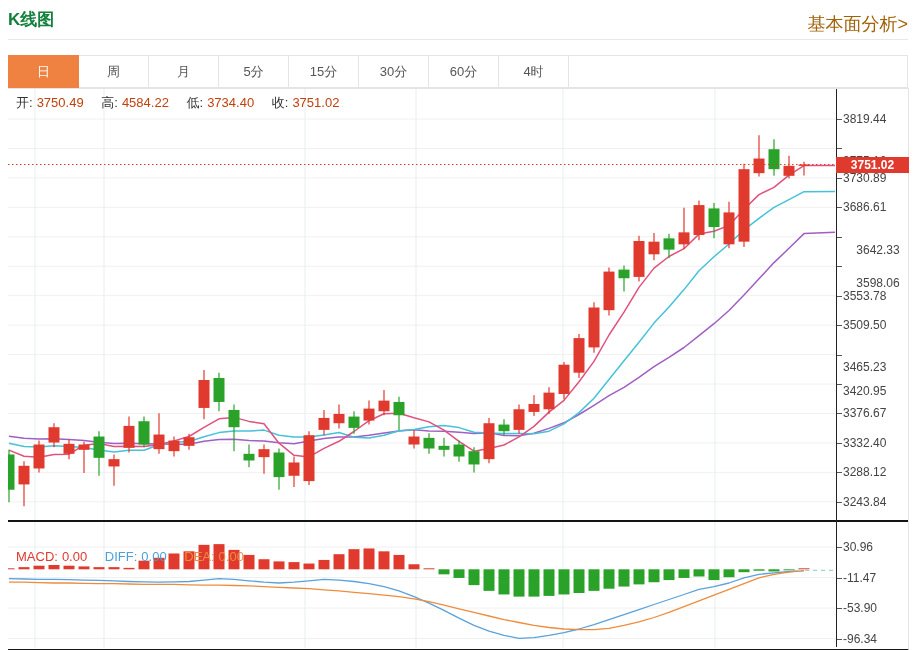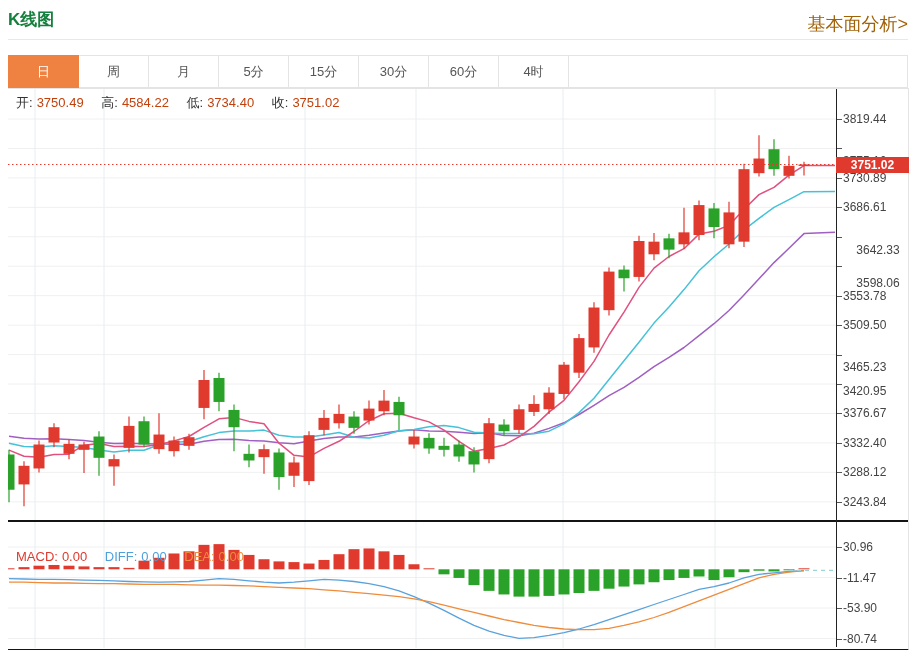--- a/index.html
+++ b/index.html
@@ -302,16 +302,16 @@
       <div class="yline-label" style="top: 375px;">3288.12</div>
       <div class="ytick" style="top: 413px;"></div>
       <div class="yline-label" style="top: 405px;">3243.84</div>
       <div class="ytick" style="top: 458px;"></div>
       <div class="yline-label" style="top: 450px;">30.96</div>
       <div class="ytick" style="top: 489px;"></div>
       <div class="yline-label" style="top: 481px;">-11.47</div>
       <div class="ytick" style="top: 519px;"></div>
       <div class="yline-label" style="top: 511px;">-53.90</div>
       <div class="ytick" style="top: 550px;"></div>
-      <div class="yline-label" style="top: 542px;">-80.74</div>
+      <div class="yline-label" style="top: 542px;">-96.34</div>
     </div>
   <div class="badge" style="top: 68px;">3751.02</div>
 </div>
 
 </body></html>

